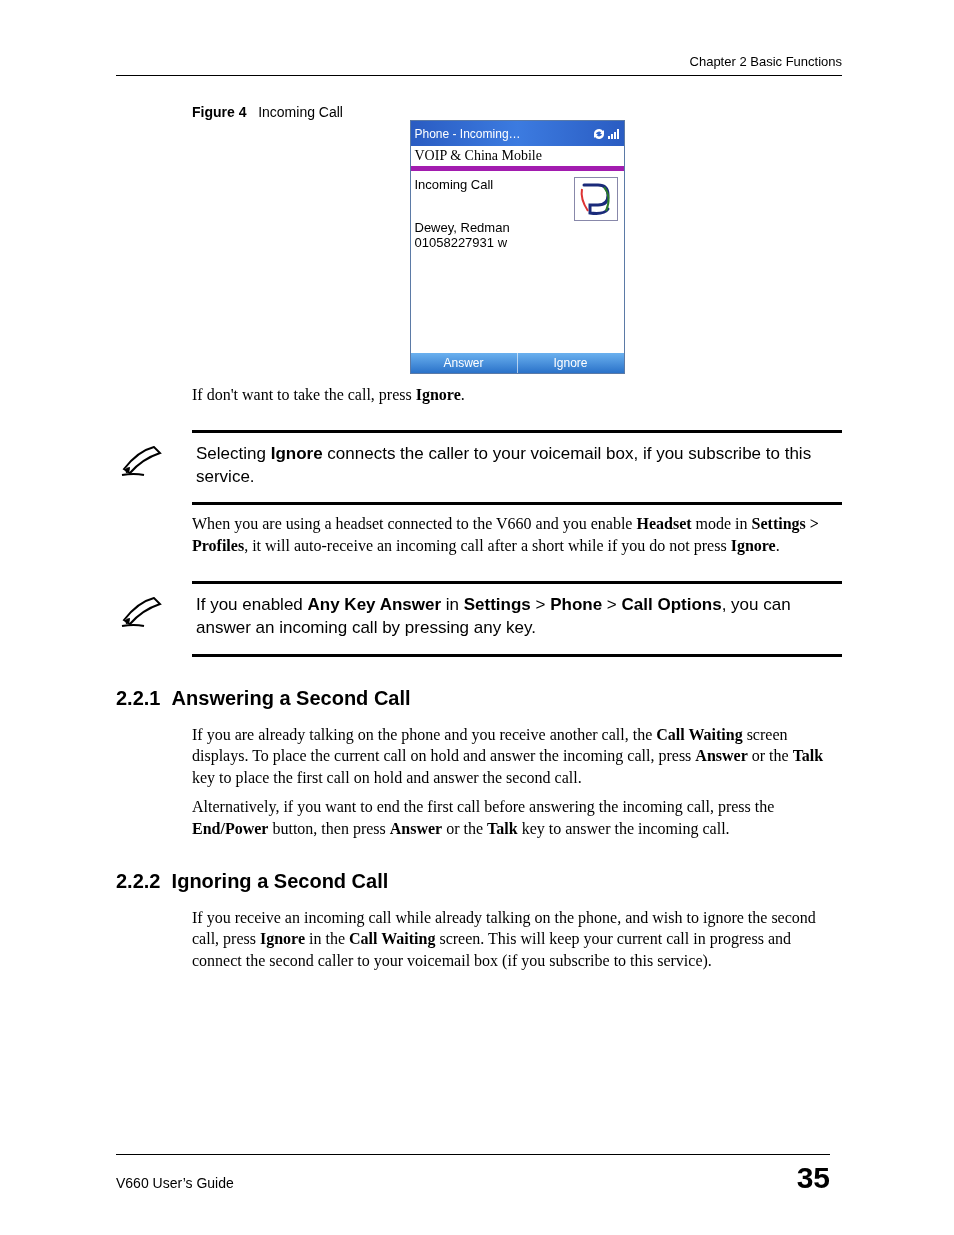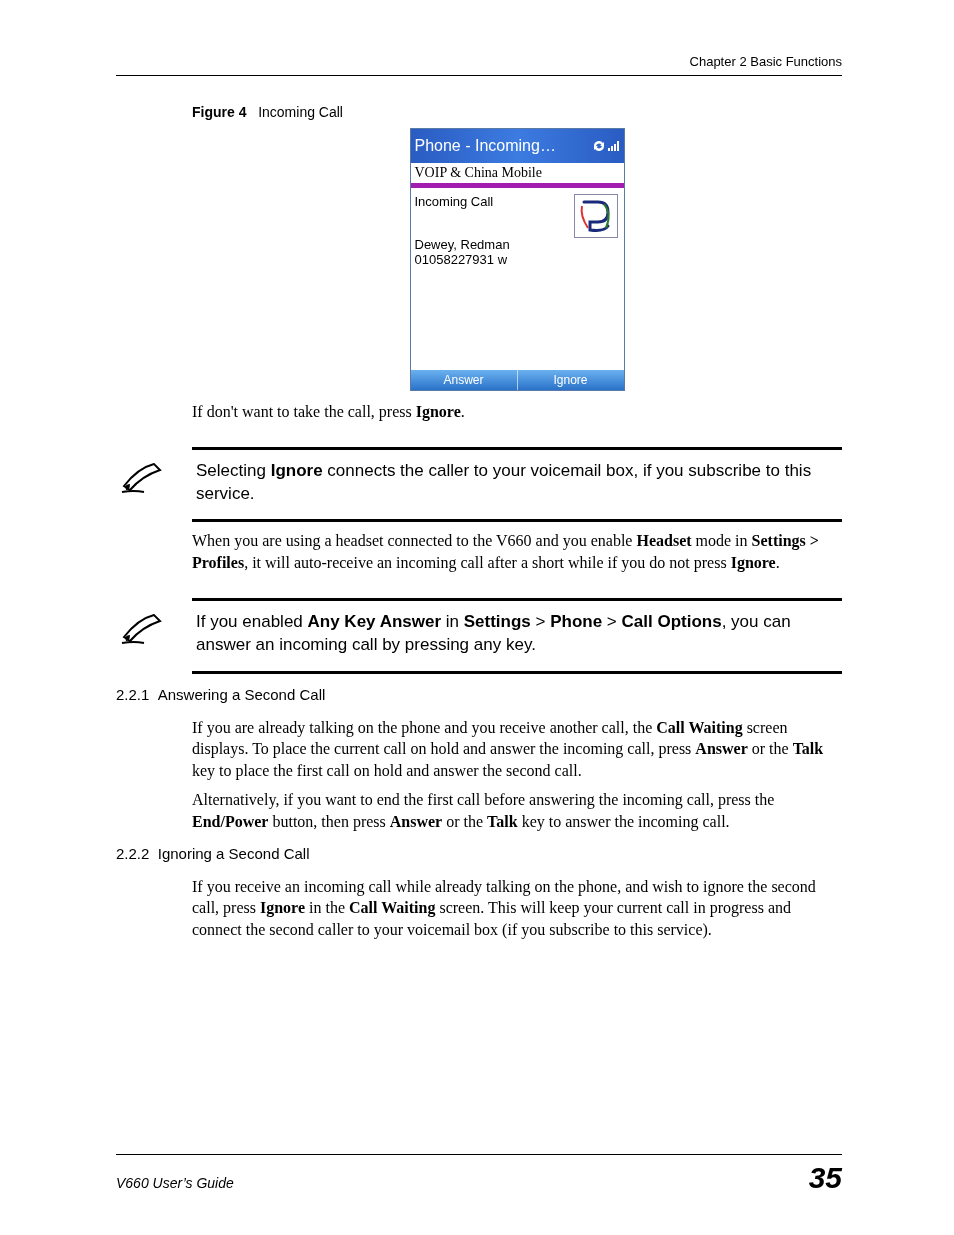--- a/index.html
+++ b/index.html
@@ -30,41 +30,41 @@
     border: 0;
     border-top: 1.6px solid #000;
     margin: 0 0 28px 0;
   }
   .content {
     padding-left: 76px;
   }
   .fig-caption {
     font-family: Arial, Helvetica, sans-serif;
     font-size: 14px;
-    margin-bottom: 8px;
+    margin-bottom: 0;
   }
   .fig-caption .bold { font-weight: bold; }
 
   
   .phone {
     width: 213px;
     margin: 0 auto 10px auto;
     border: 1px solid #5b7aa6;
     font-family: Tahoma, Arial, sans-serif;
     font-size: 13px;
     background: #fff;
   }
   .phone-titlebar {
     display: flex;
     align-items: center;
     justify-content: space-between;
-    height: 34px;
+    height: 25px;
     padding: 0 4px;
     color: #fff;
-    font-size: 16px;
+    font-size: 12px;
     background: linear-gradient(to right, #2a5cc2, #3c7be0, #2a5cc2);
   }
   .tb-icons { display: flex; gap: 2px; align-items: center; }
   .tb-icons svg { display: block; }
   .phone-subtitle {
     border-bottom: 5px solid #a21caf;
     padding: 2px 4px;
     font-size: 14px;
     font-family: Liberation Serif, serif;
   }
@@ -130,31 +130,30 @@
   }
   .note-text {
     font-family: Arial, Helvetica, sans-serif;
     font-size: 17px;
     line-height: 1.35;
   }
   .note-text b { font-weight: bold; }
 
   h3.sec {
     font-family: Arial, Helvetica, sans-serif;
-    font-size: 15px;
-    font-weight: normal;
-    margin: 12px 0 14px -76px;
+    font-size: 20px;
+    font-weight: bold;
+    margin: 30px 0 14px -76px;
   }
 
   .footer {
     position: absolute;
     left: 116px;
-    right: 112px;
+    right: 124px;
     bottom: 40px;
-    font-style: italic;
   }
   .bot-rule {
     border: 0;
     border-top: 1.6px solid #000;
     margin: 0 0 6px 0;
   }
   .footer-row {
     display: flex;
     justify-content: space-between;
     align-items: baseline;

